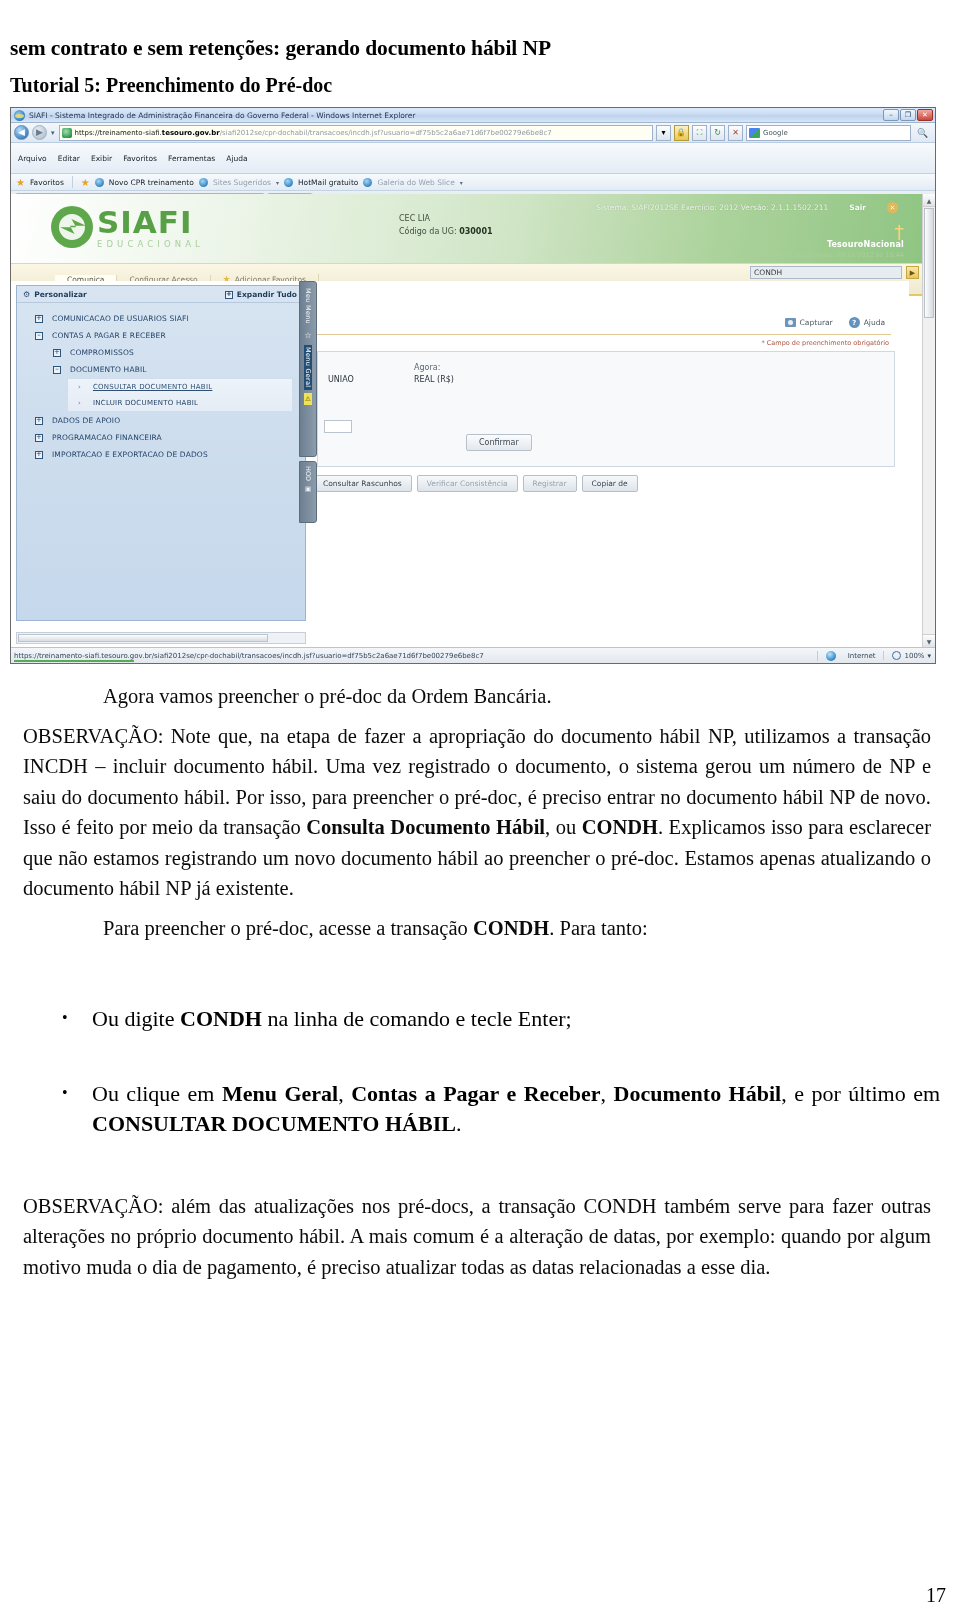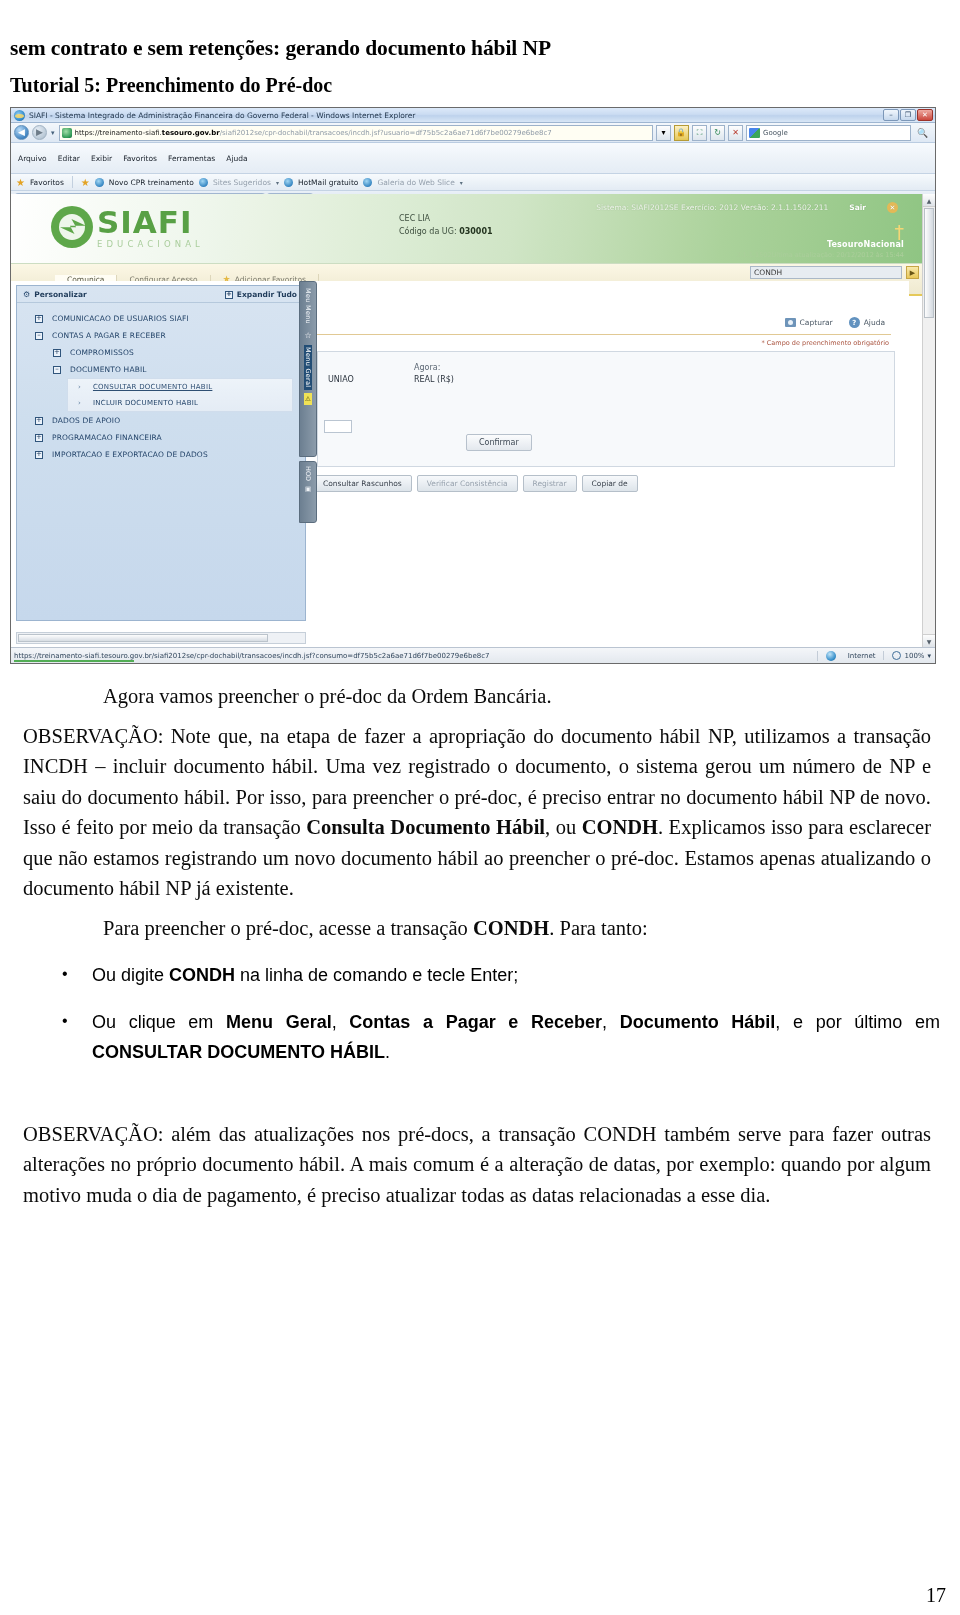--- a/index.html
+++ b/index.html
@@ -423,25 +423,26 @@
     text-align:justify;
     text-justify:inter-word;
     color:#0b0b0b;
   }
   p.centered-lead { text-align:left; padding-left:80px; }
   .gap-sm { height:8px; }
   .gap-lg { height:26px; }
 
   ul.bul { list-style:none; margin:0; padding:0; }
   ul.bul li {
-    font-family:Liberation Sans, sans-serif;
-    font-size:18px; line-height:30.5px;
+    font-family:Liberation Serif, serif;
+    font-size:22px; line-height:30.5px;
     position:relative; padding-left:78px;
     text-align:justify;
     margin-bottom:16px;
+    margin-top:44px;
   }
   ul.bul li::before {
     content:"\2022";
     position:absolute; left:48px; top:-1px;
     font-size:16px;
   }
   .pagenum {
     position:absolute; right:14px; bottom:8px;
     font-family:"Liberation Serif", serif;
     font-size:20px;
@@ -703,21 +704,21 @@
 
       <div class="vscroll">
         <span class="arr">▲</span>
         <span class="thumb"></span>
         <span class="arr bot">▼</span>
       </div>
     </div>
 
     <div class="statusbar">
       <span class="pgbar"></span>
-      <span class="url">https://treinamento-siafi.tesouro.gov.br/siafi2012se/cpr-dochabil/transacoes/incdh.jsf?consumo=df75b5c2a6ae71d6f7be00279e6be8c7</span>
+      <span class="url">https://treinamento-siafi.tesouro.gov.br/siafi2012se/cpr-dochabil/transacoes/incdh.jsf?usuario=df75b5c2a6ae71d6f7be00279e6be8c7</span>
       <span class="zone">
         <span class="globe"></span>
         <span>Internet</span>
       </span>
       <span class="zoom">
         <span class="magn"></span>
         <span>100%</span>
         <span class="cv">▾</span>
       </span>
     </div>

